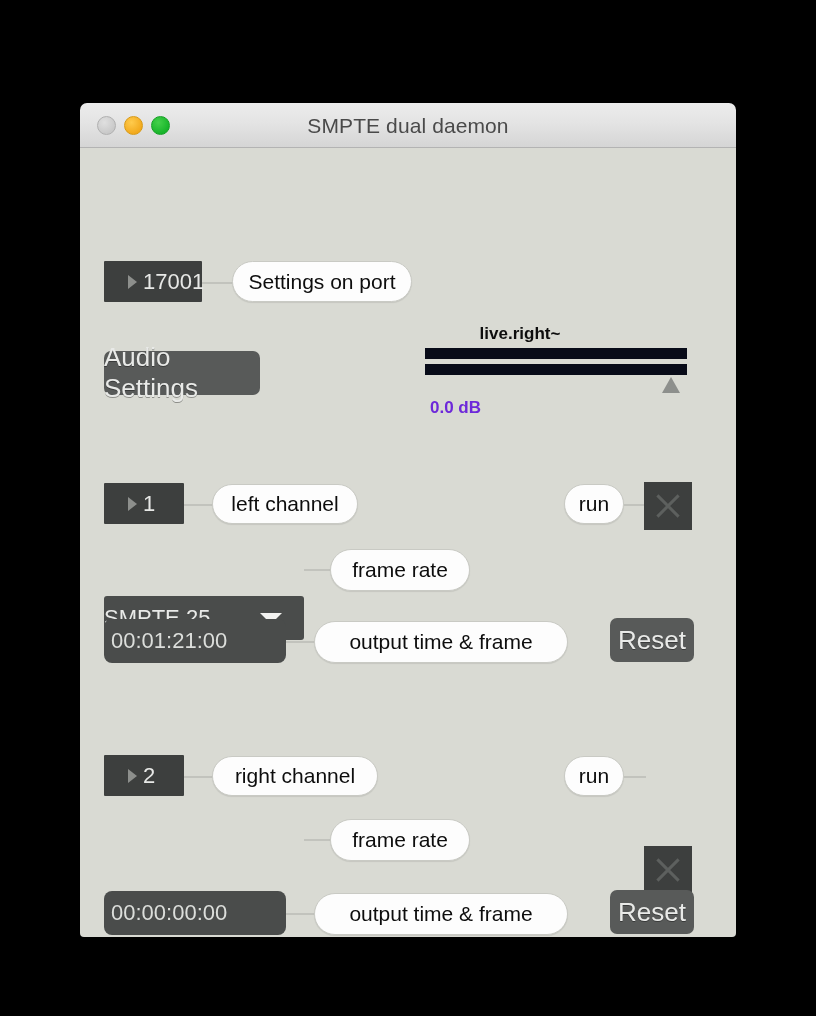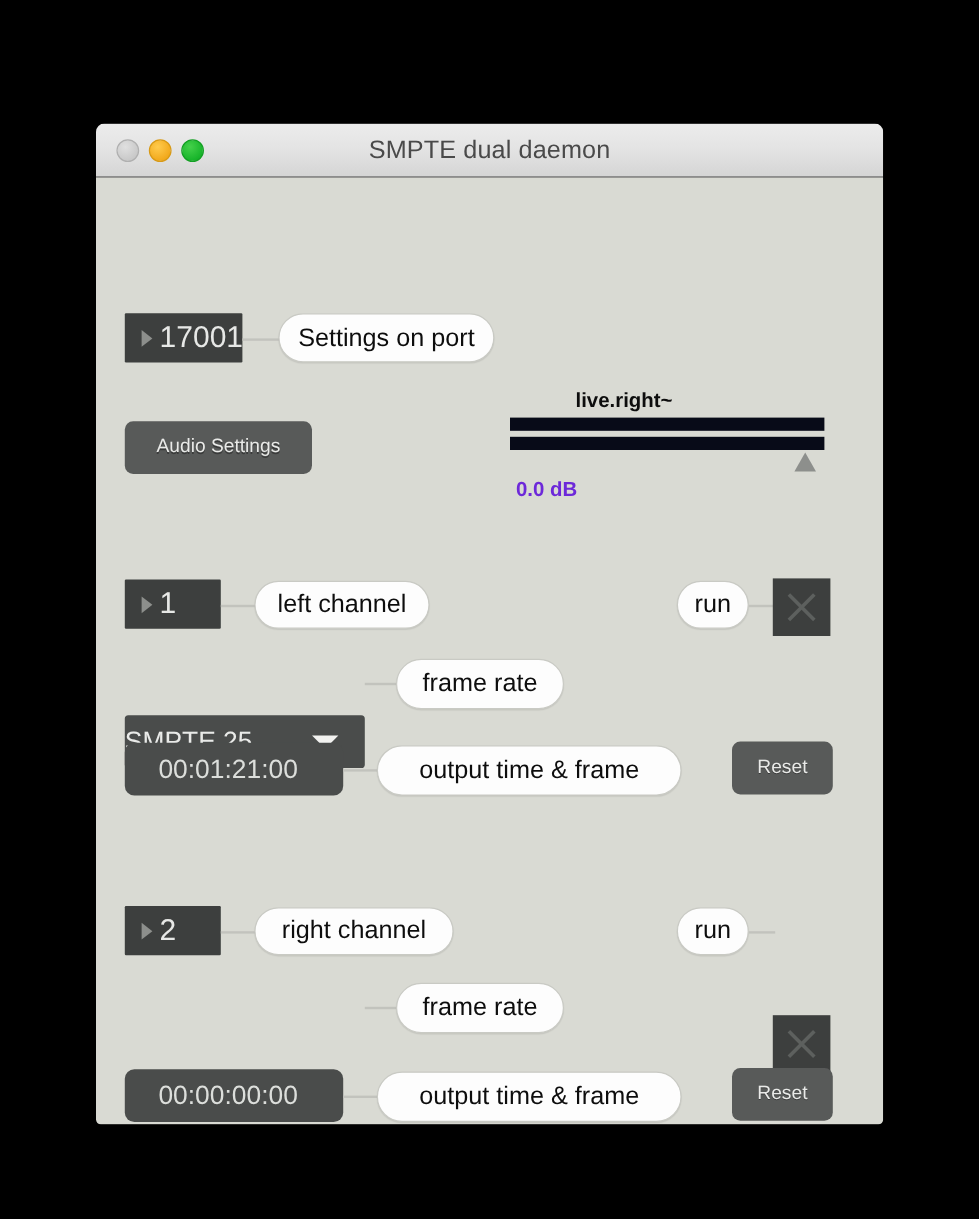--- a/index.html
+++ b/index.html
@@ -64,22 +64,22 @@
 
   
   .abs { position: absolute; }
 
   
   .numbox {
     background: #3d3f3e;
     color: #e7e8e6;
     display: flex;
     align-items: center;
-    font-size: 25px;
-    padding-left: 14px;
+    font-size: 22px;
+    padding-left: 24px;
     border-radius: 1px;
   }
   .numbox .tri {
     width: 0; height: 0;
     border-left: 9px solid #8d8f8c;
     border-top: 7px solid transparent;
     border-bottom: 7px solid transparent;
     margin-right: 6px;
   }
 
@@ -104,21 +104,21 @@
   }
 
   
   .btn {
     background: #585a59;
     color: #e9eae8;
     border-radius: 7px;
     display: flex;
     align-items: center;
     justify-content: center;
-    font-size: 16px;
+    font-size: 26px;
     text-shadow: 0 1px 0 rgba(0,0,0,0.35);
   }
 
   
   .umenu {
     background: #4a4c4b;
     color: #e9eae8;
     border-radius: 3px;
     display: flex;
     align-items: center;
@@ -135,21 +135,21 @@
     border-top: 11px solid #f2f2f0;
   }
 
   
   .timebox {
     background: #4a4c4b;
     color: #dcdedb;
     border-radius: 8px;
     display: flex;
     align-items: center;
-    padding-left: 28px;
+    padding-left: 7px;
     font-size: 22px;
   }
 
   
   .toggle {
     background: #3d3f3e;
     position: relative;
   }
   .toggle .x1, .toggle .x2 {
     position: absolute;

